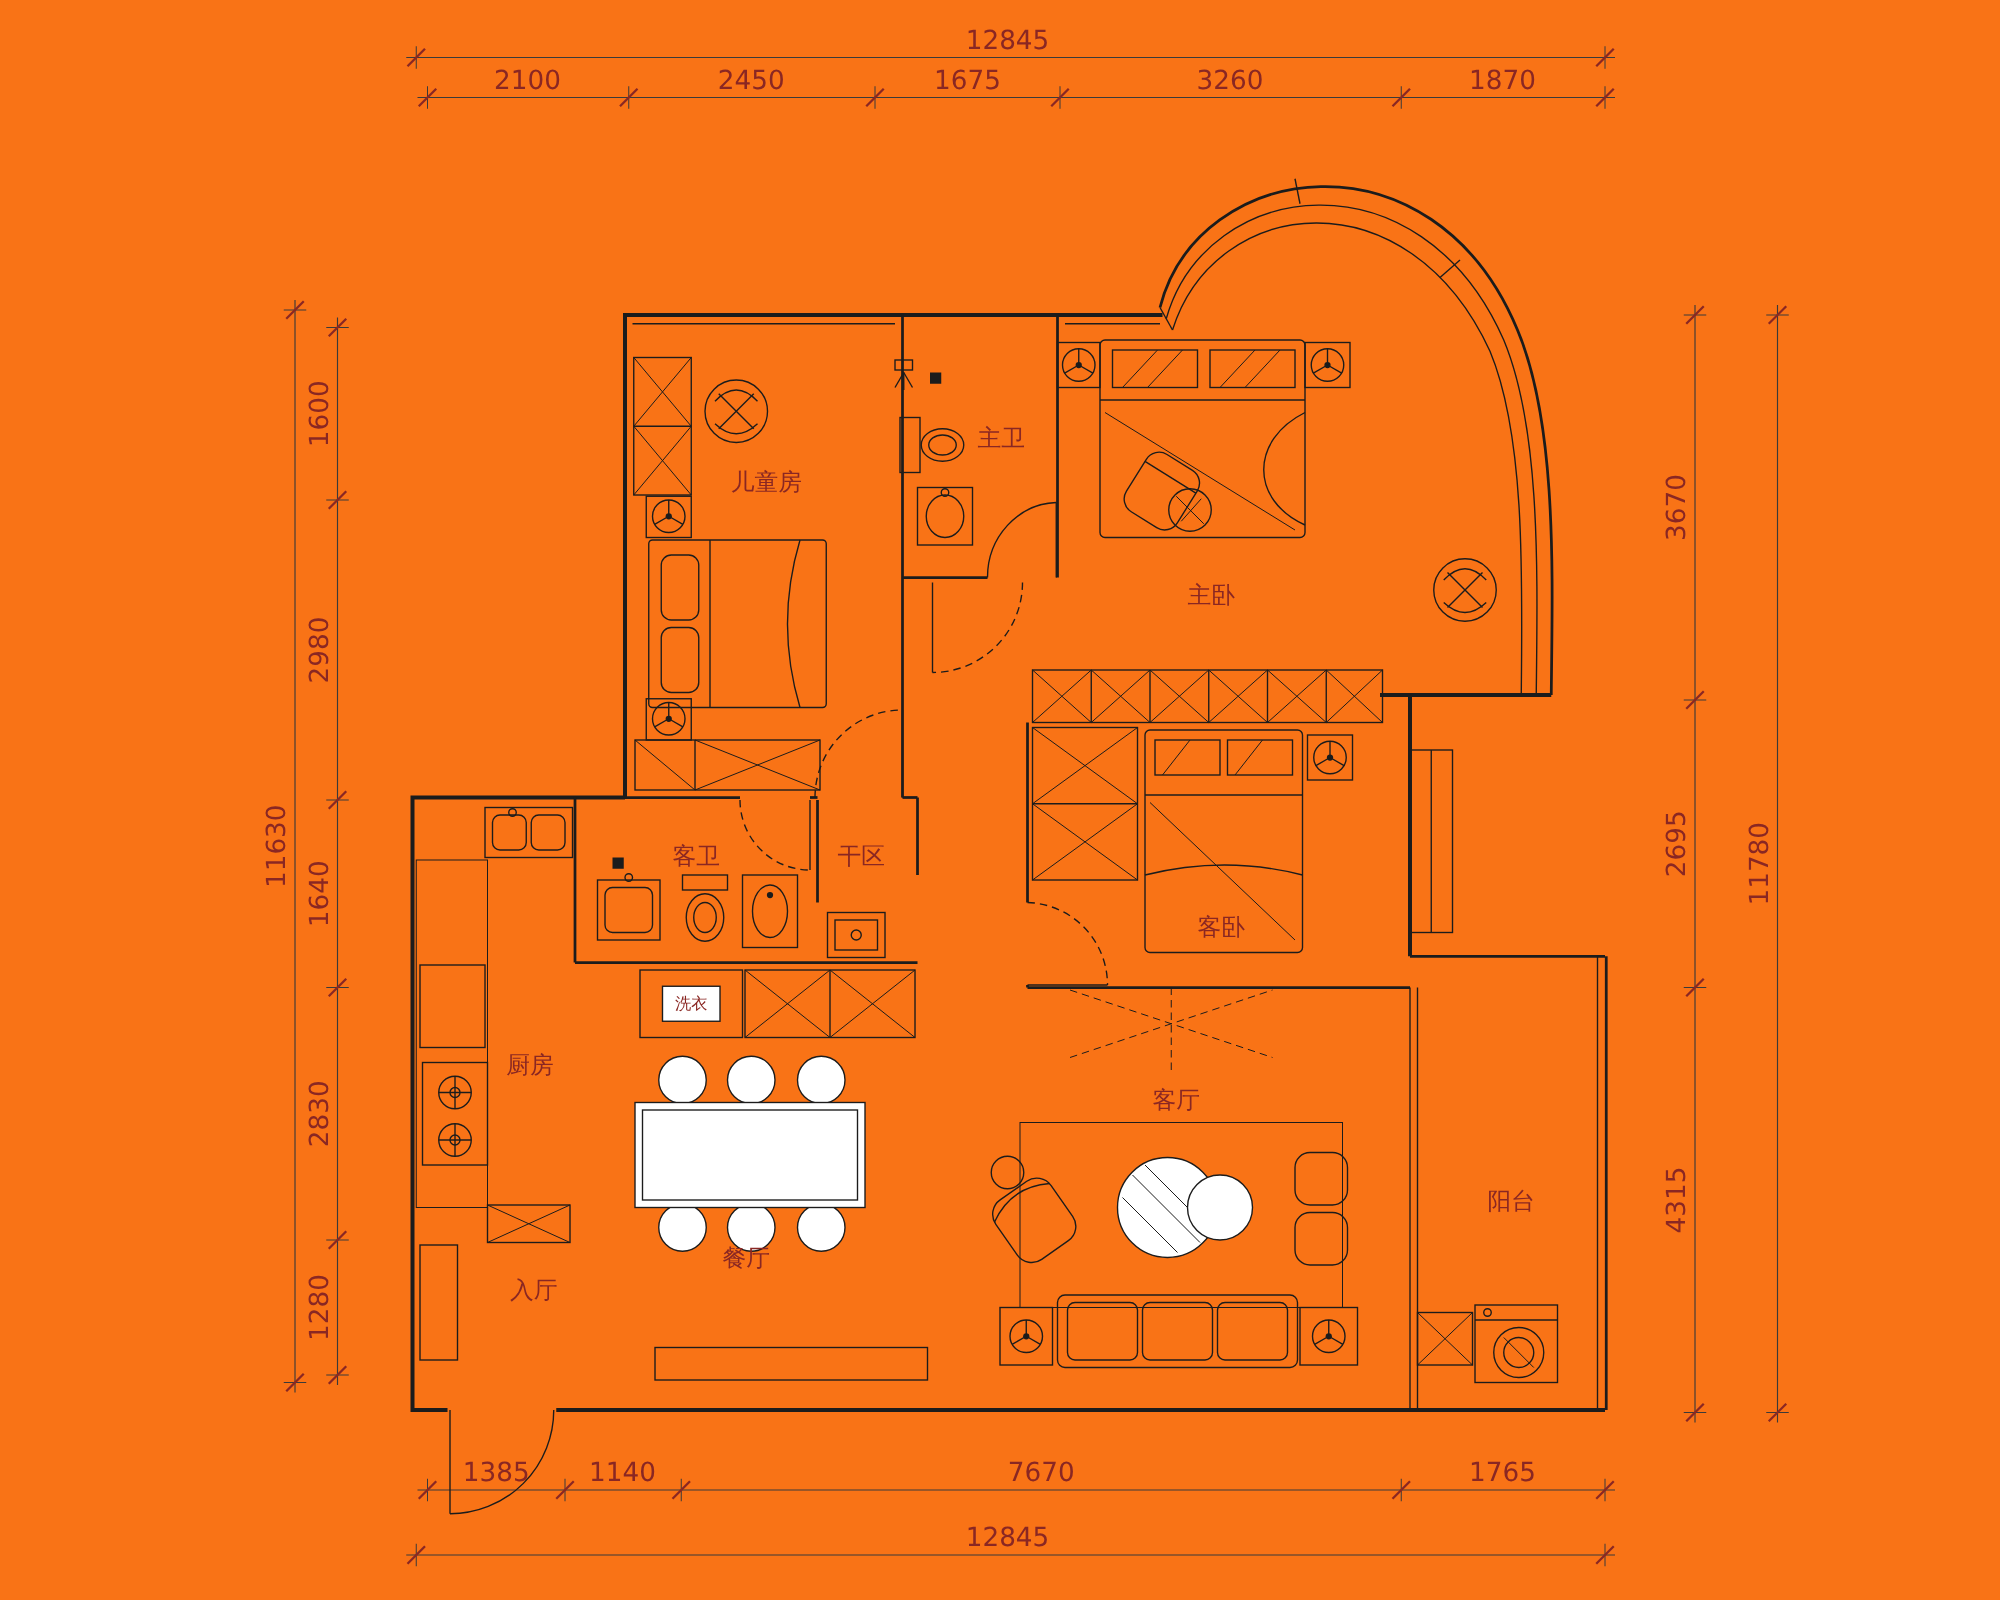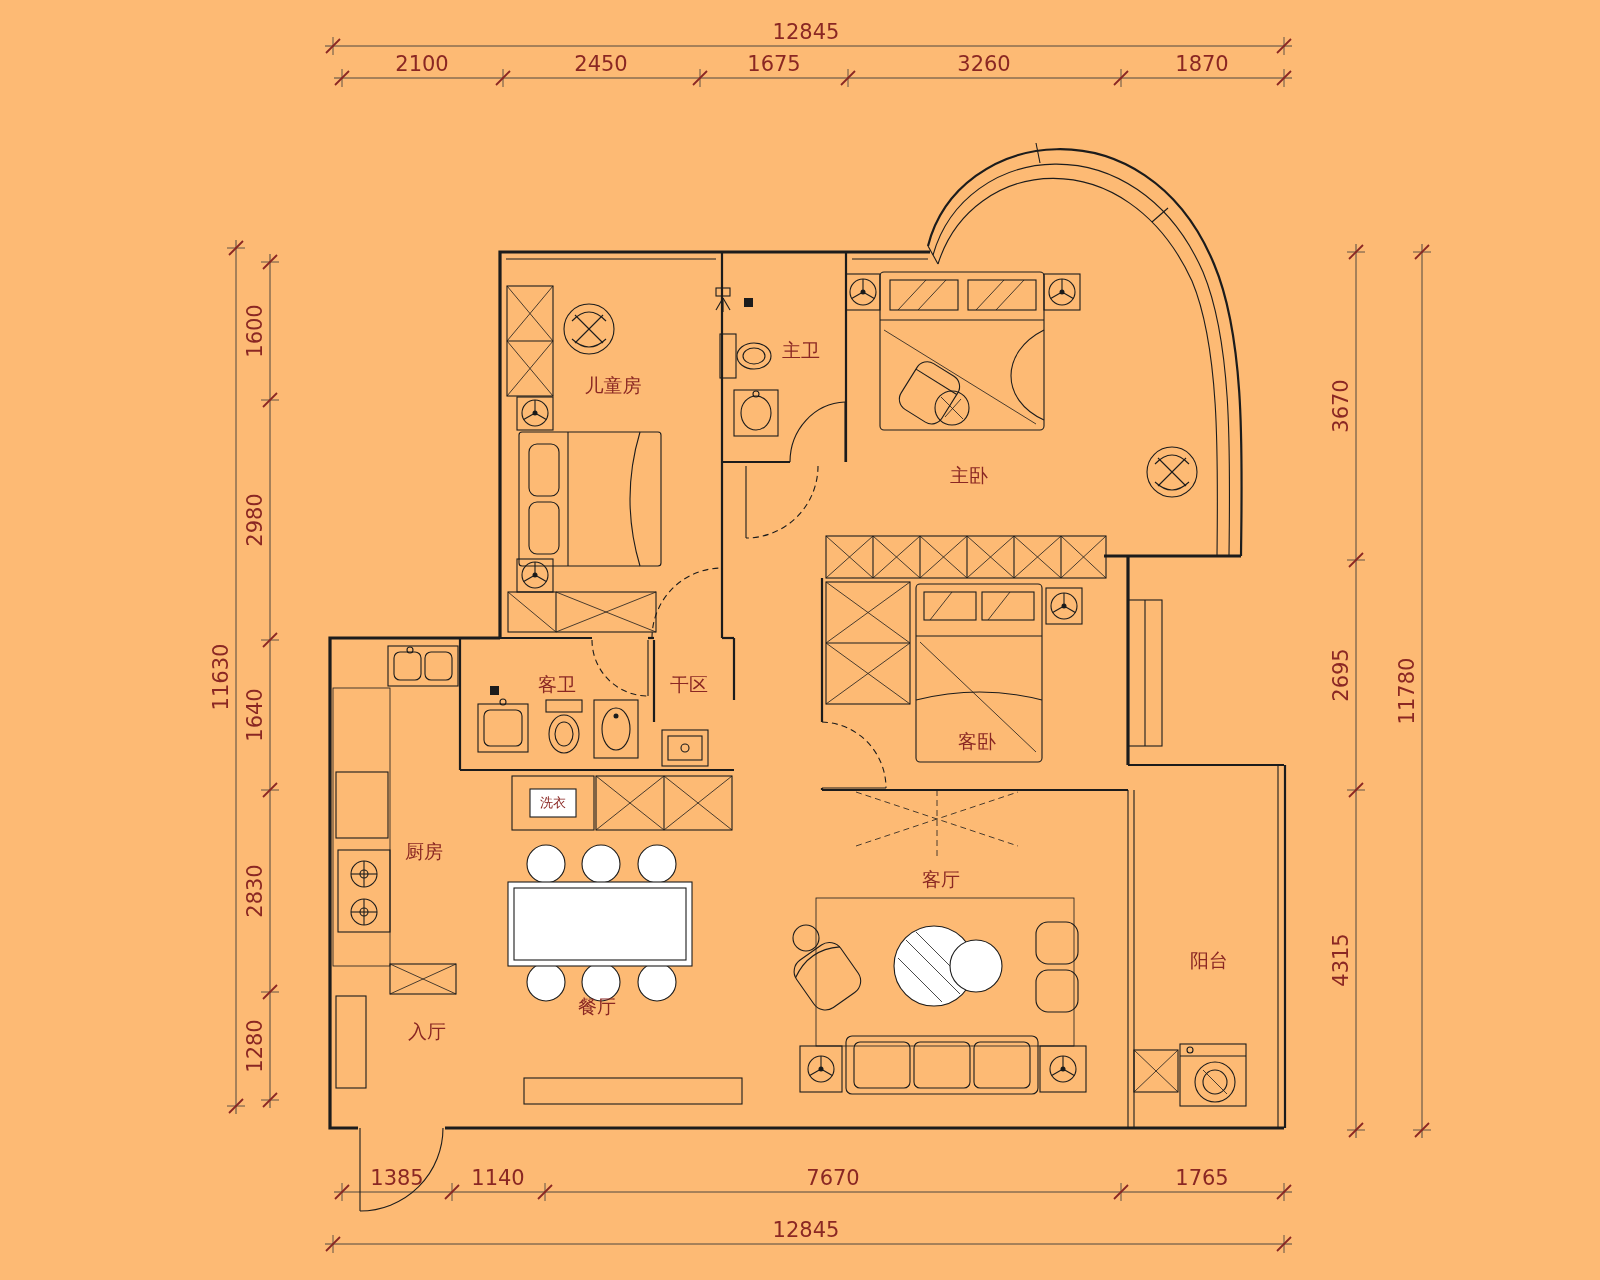--- a/index.html
+++ b/index.html
@@ -1,16 +1,16 @@
 <!DOCTYPE html>
 <html><head>
 <meta charset="utf-8">
 <style>
   html,body{margin:0;padding:0;background:#ffffff;}
-  .plan-wrap{width:1600px;height:1280px;position:relative;background:#fdba74;overflow:hidden;}
+  .plan-wrap{width:1600px;height:1280px;position:relative;background:#f97316;overflow:hidden;}
   svg{display:block;}
   .w3{stroke:#1c1c1c;stroke-width:3.2;fill:none;stroke-linecap:butt;}
   .w2{stroke:#1c1c1c;stroke-width:2.2;fill:none;}
   .t{stroke:#1c1c1c;stroke-width:1.1;fill:none;}
   .tt{stroke:#1c1c1c;stroke-width:0.8;fill:none;}
   .dash{stroke-dasharray:6 4;}
   .diml{stroke:#3a3a3a;stroke-width:0.9;fill:none;}
   .tick{stroke:#8a2723;stroke-width:1.8;}
   .ext{stroke:#3a3a3a;stroke-width:0.8;}
   .fillb{fill:#1c1c1c;stroke:none;}

